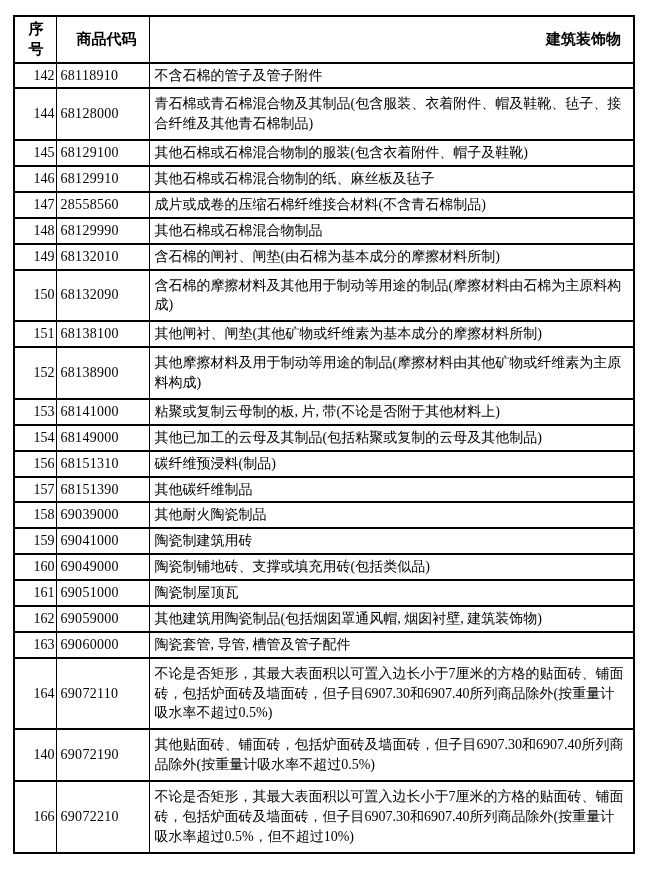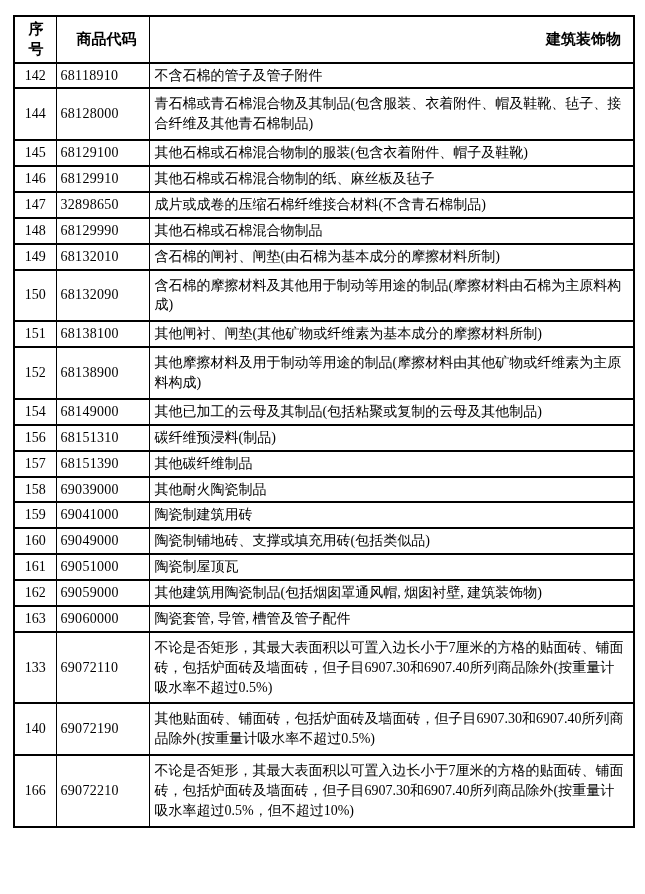--- a/index.html
+++ b/index.html
@@ -39,21 +39,21 @@
     text-align: right;
     padding: 2px 12px;
     line-height: 1.35;
   }
   .doc-table td {
     font-size: 14px;
     line-height: 1.42;
     padding: 2px 5px;
   }
   td.col-no {
-    text-align: center;
+    text-align: right;
     padding: 2px 1px;
   }
   td.col-code {
     text-align: left;
     padding: 2px 2px 2px 4px;
     letter-spacing: 0.3px;
   }
   td.col-name {
     text-align: left;
     margin-left: 14px;
@@ -101,21 +101,21 @@
   </tr>
 
   <tr>
     <td class="col-no">146</td>
     <td class="col-code">68129910</td>
     <td class="col-name">其他石棉或石棉混合物制的纸、麻丝板及毡子</td>
   </tr>
 
   <tr>
     <td class="col-no">147</td>
-    <td class="col-code">32898650</td>
+    <td class="col-code">28558560</td>
     <td class="col-name">成片或成卷的压缩石棉纤维接合材料(不含青石棉制品)</td>
   </tr>
 
   <tr>
     <td class="col-no">148</td>
     <td class="col-code">68129990</td>
     <td class="col-name">其他石棉或石棉混合物制品</td>
   </tr>
 
   <tr>
@@ -135,20 +135,25 @@
     <td class="col-code">68138100</td>
     <td class="col-name">其他闸衬、闸垫(其他矿物或纤维素为基本成分的摩擦材料所制)</td>
   </tr>
 
   <tr class="tall">
     <td class="col-no">152</td>
     <td class="col-code">68138900</td>
     <td class="col-name">其他摩擦材料及用于制动等用途的制品(摩擦材料由其他矿物或纤维素为主原料构成)</td>
   </tr>
 
+  <tr>
+    <td class="col-no">153</td>
+    <td class="col-code">68141000</td>
+    <td class="col-name">粘聚或复制云母制的板, 片, 带(不论是否附于其他材料上)</td>
+  </tr>
 
   <tr>
     <td class="col-no">154</td>
     <td class="col-code">68149000</td>
     <td class="col-name">其他已加工的云母及其制品(包括粘聚或复制的云母及其他制品)</td>
   </tr>
 
 
   <tr>
     <td class="col-no">156</td>
@@ -192,21 +197,21 @@
     <td class="col-name">其他建筑用陶瓷制品(包括烟囱罩通风帽, 烟囱衬壁, 建筑装饰物)</td>
   </tr>
 
   <tr>
     <td class="col-no">163</td>
     <td class="col-code">69060000</td>
     <td class="col-name">陶瓷套管, 导管, 槽管及管子配件</td>
   </tr>
 
   <tr class="tall">
-    <td class="col-no">133</td>
+    <td class="col-no">164</td>
     <td class="col-code">69072110</td>
     <td class="col-name">不论是否矩形，其最大表面积以可置入边长小于7厘米的方格的贴面砖、铺面砖，包括炉面砖及墙面砖，但子目6907.30和6907.40所列商品除外(按重量计吸水率不超过0.5%)</td>
   </tr>
 
   <tr class="tall">
     <td class="col-no">140</td>
     <td class="col-code">69072190</td>
     <td class="col-name">其他贴面砖、铺面砖，包括炉面砖及墙面砖，但子目6907.30和6907.40所列商品除外(按重量计吸水率不超过0.5%)</td>
   </tr>
 

